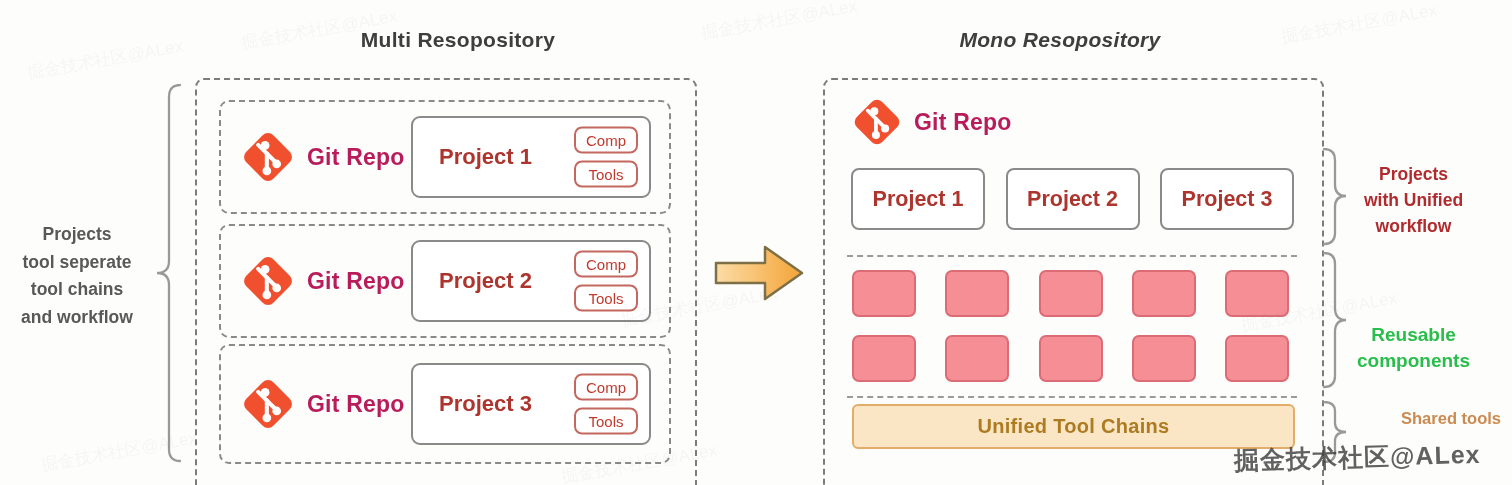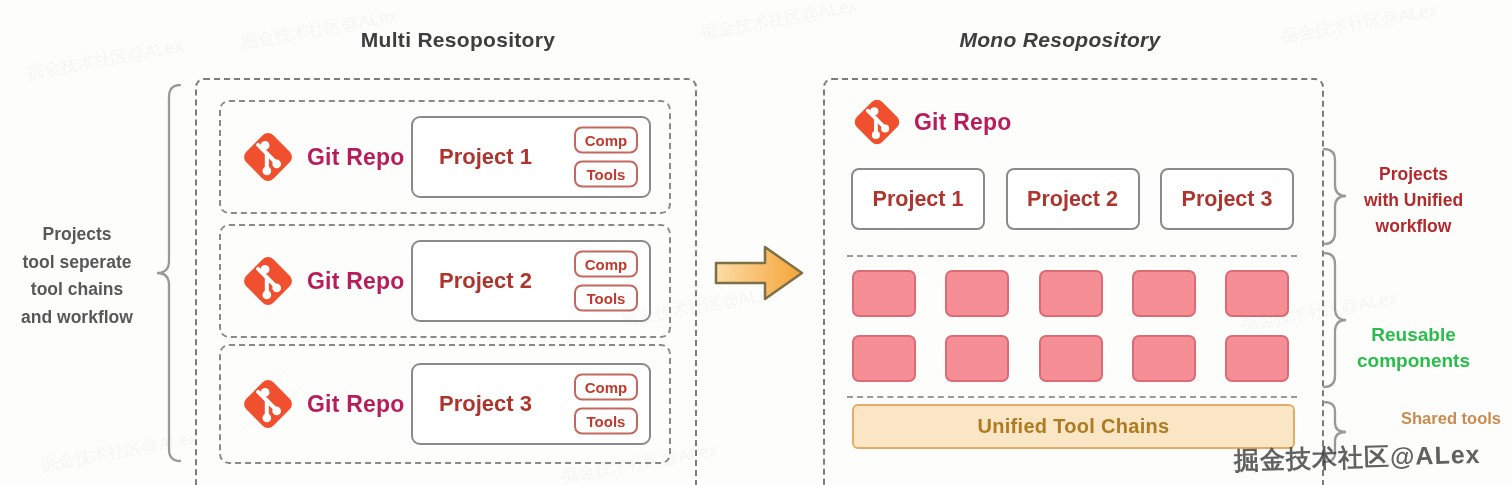--- a/index.html
+++ b/index.html
@@ -57,21 +57,21 @@
     position:absolute;left:26px;top:50%;transform:translateY(-50%);
     font-size:22px;font-weight:700;color:var(--c-project_text);white-space:nowrap;
   }
   .badges{
     position:absolute;right:11px;top:50%;transform:translateY(-50%);
     display:flex;flex-direction:column;gap:7px;
   }
   .badge{
     width:64px;height:27px;box-sizing:border-box;background:#fff;
     border:2px solid var(--c-badge_border);border-radius:8px;
-    color:var(--c-badge_text);font-size:15px;font-weight:700;
+    color:var(--c-badge_text);font-size:15px;font-weight:400;
     display:flex;align-items:center;justify-content:center;
   }
 
   
   #arrow{position:absolute;left:712px;top:243px;}
   .ag0{stop-color:var(--c-arrow_light);} .ag1{stop-color:var(--c-arrow_dark);}
 
   
   .git-header{position:absolute;left:25px;top:15px;display:flex;align-items:center;}
   .git-header .gitlogo{width:54px;height:54px;}

